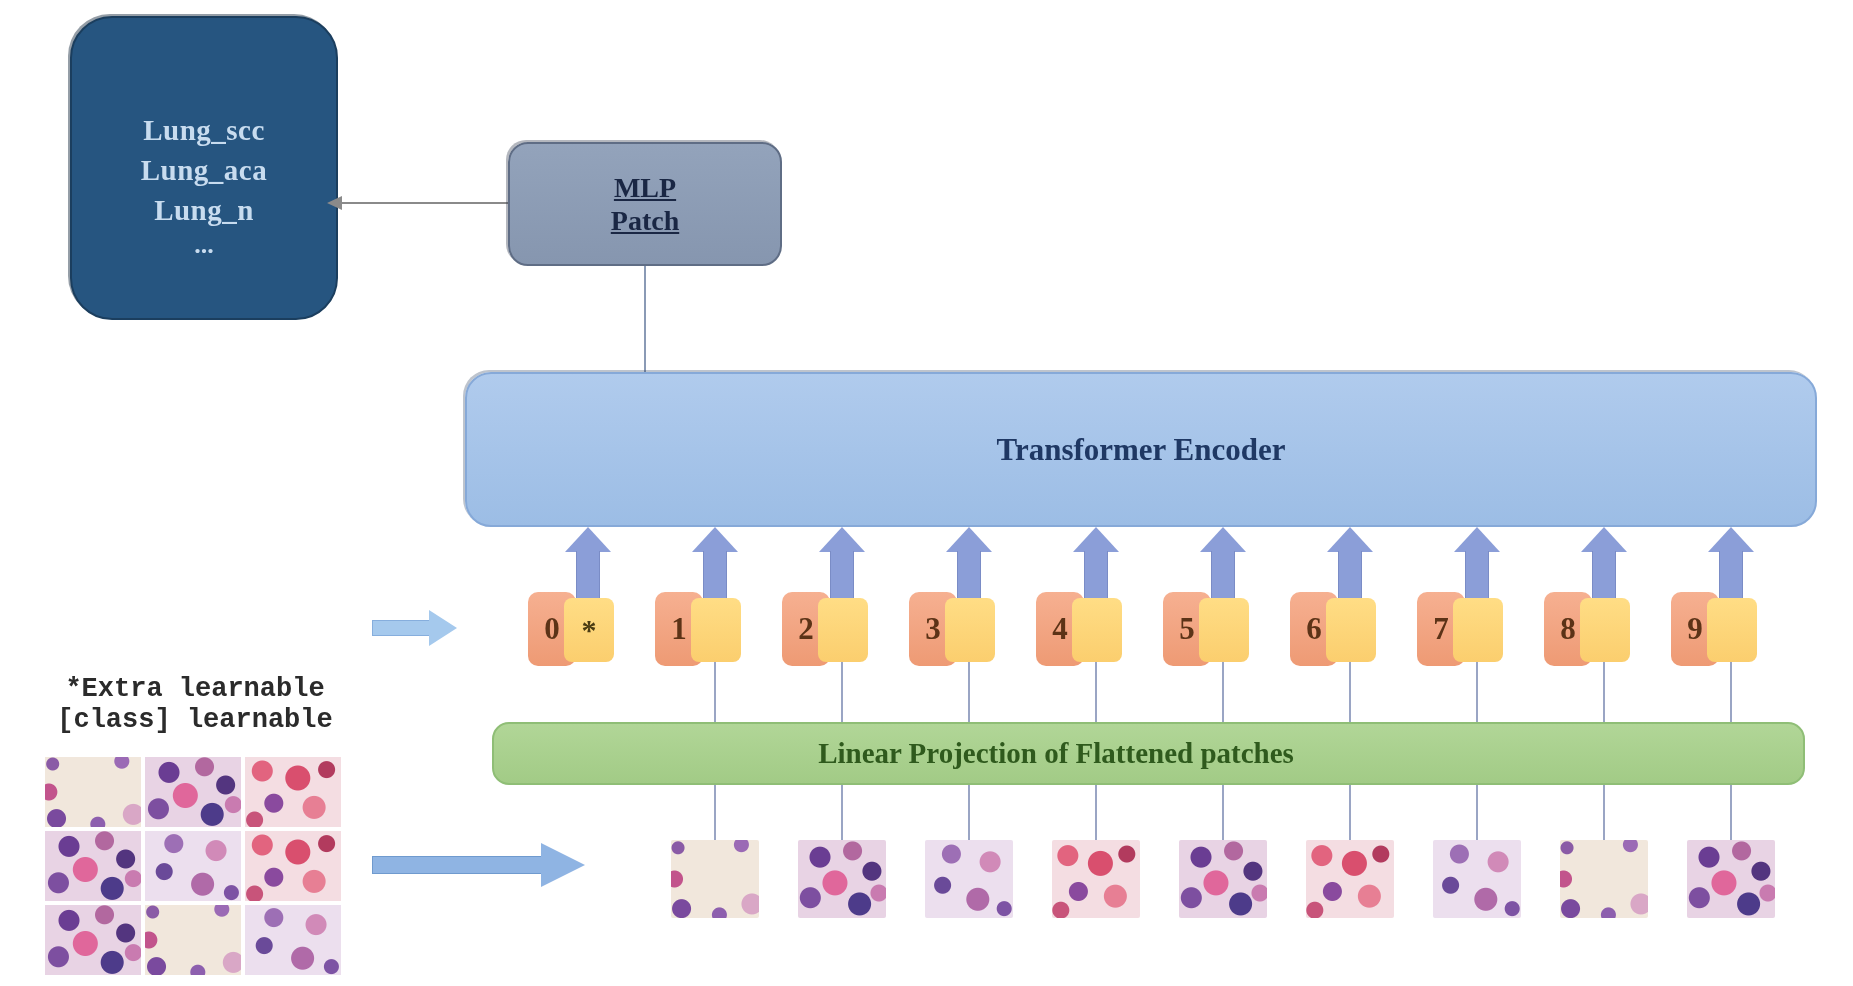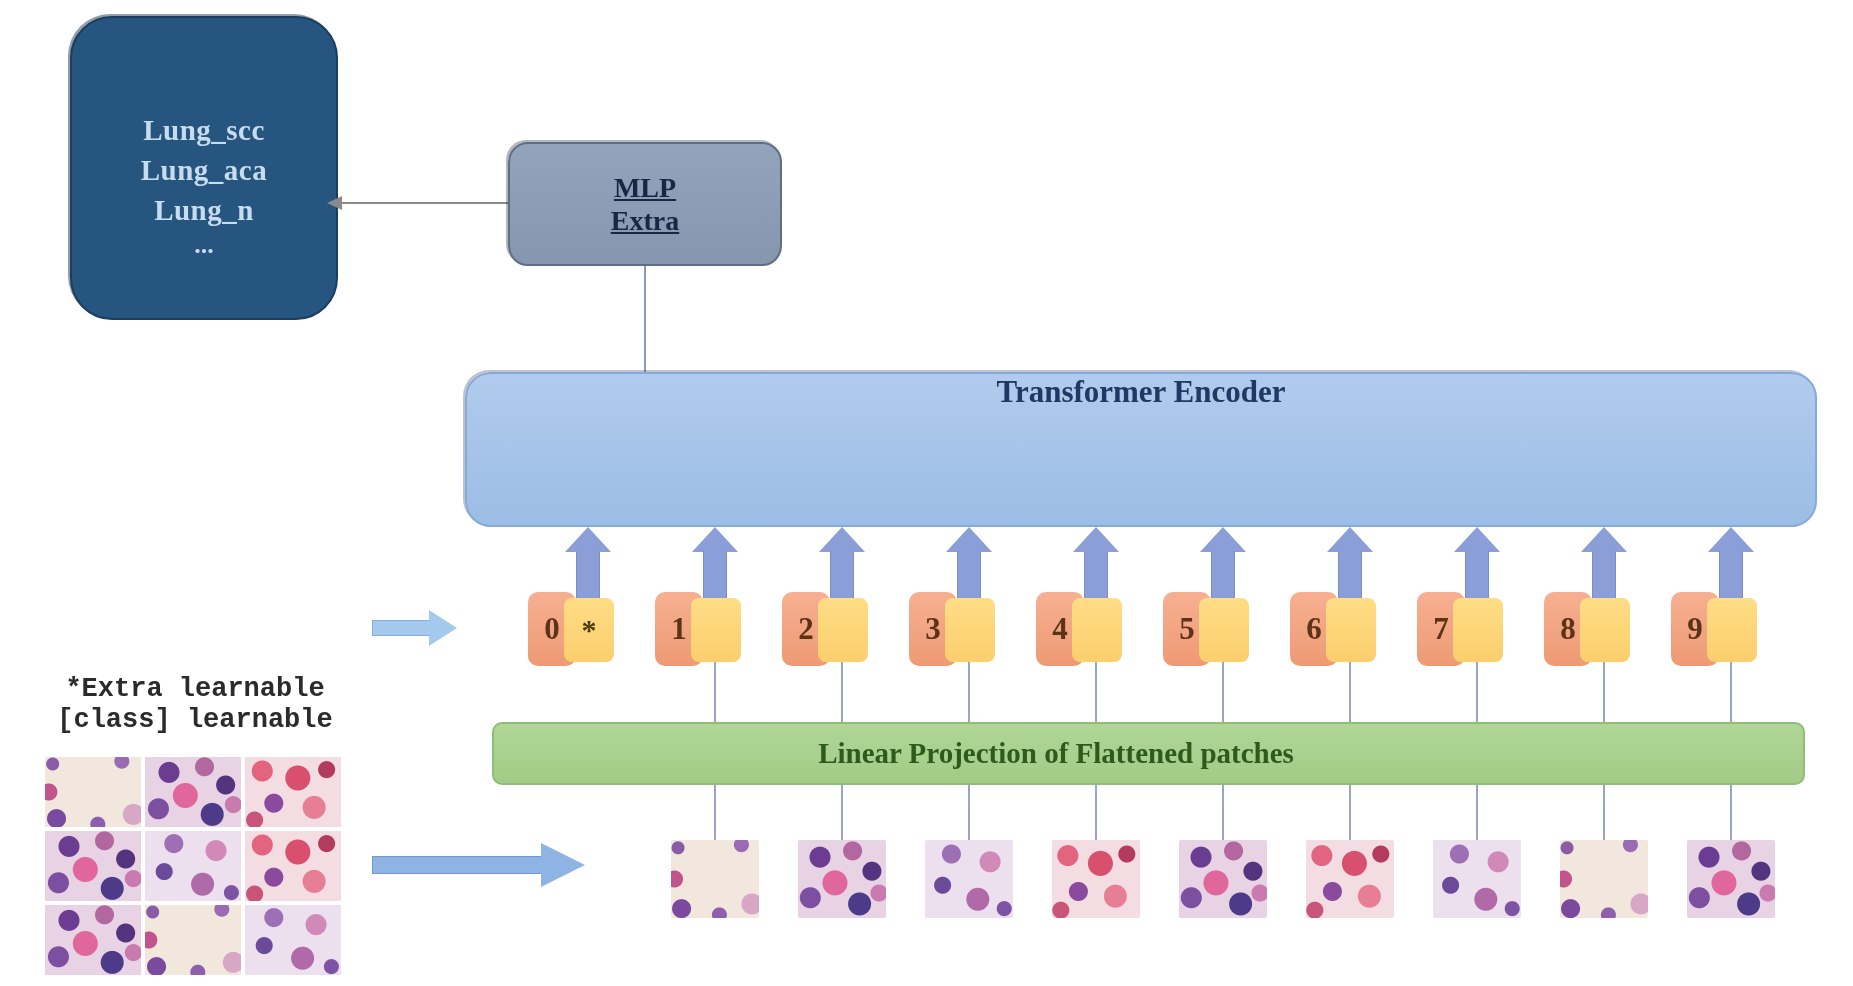--- a/index.html
+++ b/index.html
@@ -40,21 +40,21 @@
   }
   .mlp-box span{color:#1a2744; font-weight:bold; font-size:28px; line-height:33px;text-decoration:underline;}
 
   .mlp-connector{left:644px; top:266px; width:2px; height:107px; background:#8a9ab5;}
 
   
   .transformer-box{
     left:465px; top:372px; width:1352px; height:155px;
     background:linear-gradient(180deg,#b0cbed,#9cbde5);
     border:2px solid #86a9d8; border-radius:26px;
-    display:flex; justify-content:center; box-sizing:border-box;
+    display:flex; align-items:center; justify-content:center; box-sizing:border-box;
     box-shadow:-2px -2px 0 rgba(40,60,90,.3);
   }
   .transformer-box span{color:#1f3864; font-weight:bold; font-size:31px;}
 
   
   .up-arrow{ top:527px; left:calc(528px + var(--i)*127px + 37px); width:46px; height:82px; z-index:1;}
   .up-arrow .head{
     width:0; height:0; margin:0 auto;
     border-left:23px solid transparent; border-right:23px solid transparent;
     border-bottom:25px solid #8b9ed8;
@@ -78,21 +78,21 @@
   }
   .tok-line{
     left:calc(588px + var(--i)*127px - 1px); top:660px; width:2px; height:182px;
     background:#9aa5c4; z-index:0;
   }
 
   
   .proj-box{
     left:492px; top:722px; width:1313px; height:63px;
     background:linear-gradient(180deg,#b1d697,#a2cb86);
-    border:2px solid #8fbe76; border-radius:10px; z-index:2;
+    border:2px solid #8fbe76; border-radius:17px; z-index:2;
     display:flex; align-items:center; justify-content:center;
     box-sizing:border-box; padding-right:185px;
   }
   .proj-box span{color:#2f5a1d; font-weight:bold; font-size:29px;}
 
   
   .patch{
     left:calc(588px + var(--i)*127px - 44px); top:840px; width:88px; height:78px;
     z-index:1; border-radius:2px;
   }
@@ -182,21 +182,21 @@
     <span class="cls">Lung_aca</span>
     <span class="cls">Lung_n</span>
     <span class="dots">...</span>
   </div>
 
   <div class="abs gray-line"></div>
   <div class="abs gray-head"></div>
 
   <div class="abs mlp-box">
     <span>MLP</span>
-    <span>Extra</span>
+    <span>Patch</span>
   </div>
   <div class="abs mlp-connector"></div>
 
   <div class="abs transformer-box">
     <span>Transformer Encoder</span>
   </div>
 
   <div class="abs up-arrow" style="--i:0">
       <div class="head"></div>
       <div class="stem"></div>

